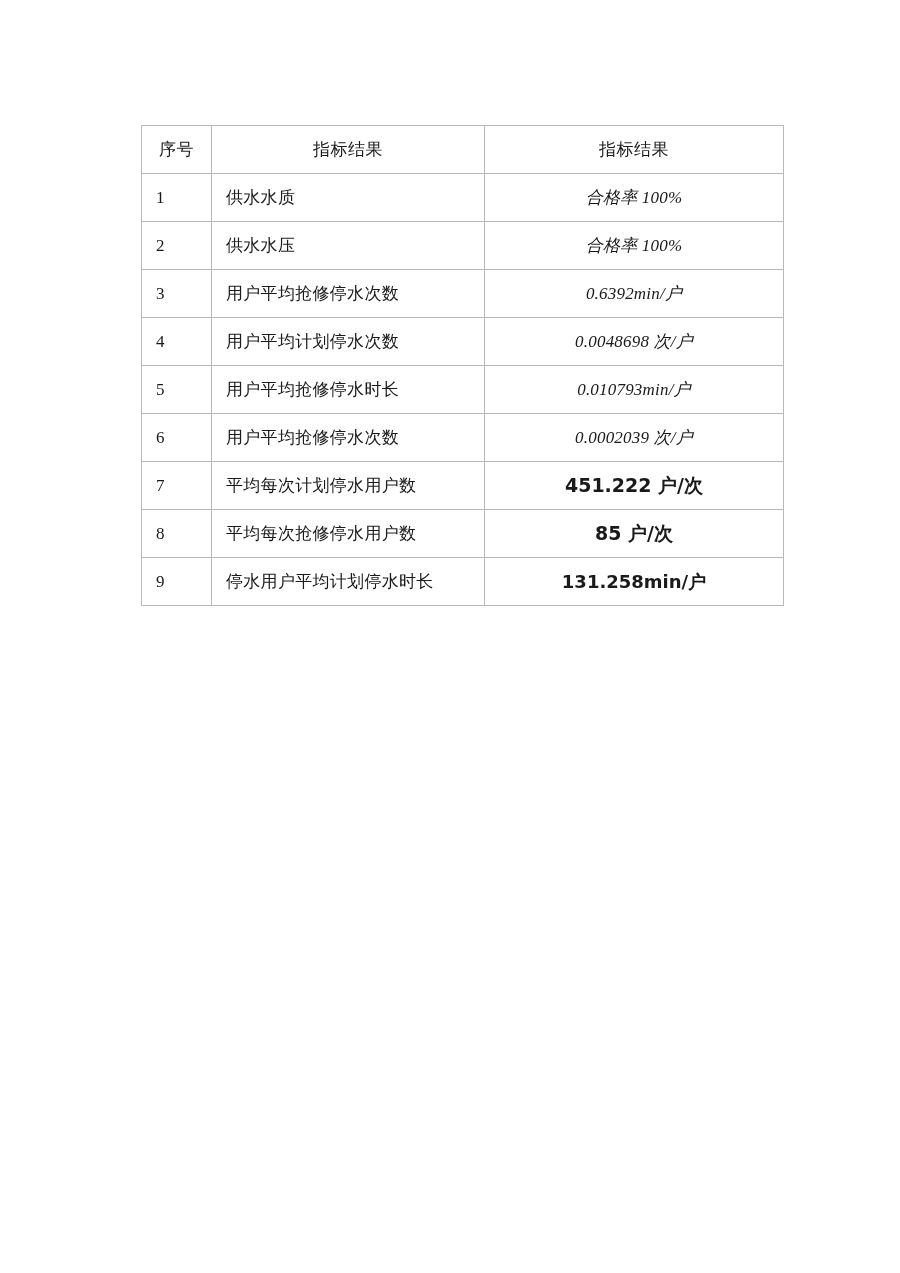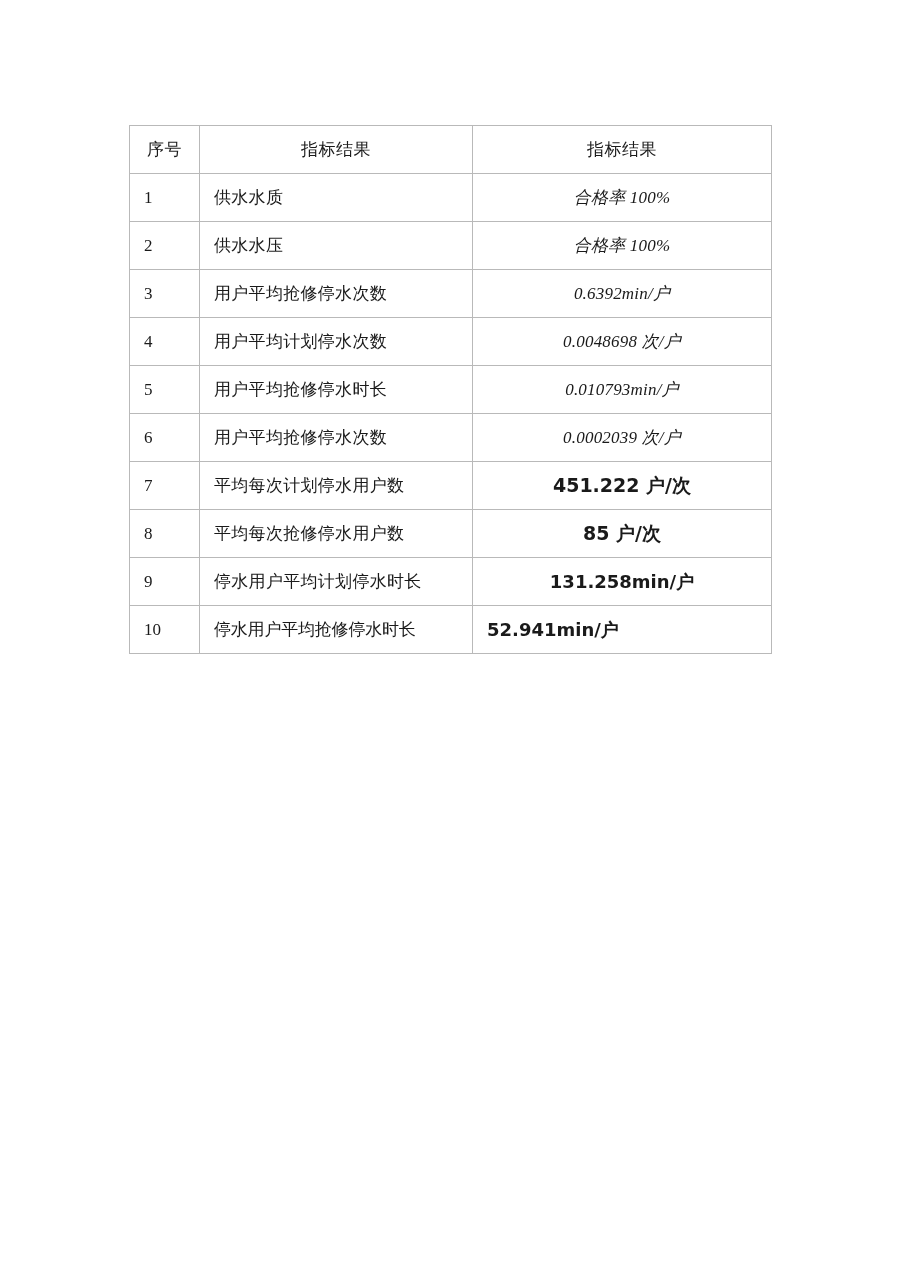--- a/index.html
+++ b/index.html
@@ -11,21 +11,21 @@
     width: 900px;
     height: 1273px;
     font-family: "Liberation Serif", "DejaVu Serif", serif;
     color: #1a1a1a;
     position: relative;
     overflow: hidden;
   }
   .page {
     position: absolute;
     top: 0;
-    left: 0;
+    left: 12px;
     width: 840px;
     height: 1273px;
     background: #ffffff;
   }
   .table-wrap {
     position: absolute;
     left: 129px;
     top: 125px;
     width: 642px;
   }
@@ -219,27 +219,16 @@
               <div class="cell left t-no">9</div>
             </td>
           <td>
               <div class="cell left t-name">停水用户平均计划停水时长</div>
             </td>
           <td>
               <div class="cell center v-bold-2">131.258min/户</div>
             </td>
         </tr>
 
-        <tr>
-          <td>
-              <div class="cell left t-no">10</div>
-            </td>
-          <td>
-              <div class="cell left t-name n-tight">停水用户平均抢修停水时长</div>
-            </td>
-          <td>
-              <div class="cell left v-bold-3">52.941min/户</div>
-            </td>
-        </tr>
       </tbody>
     </table>
   </div>
 </div>
 
 </body></html>

